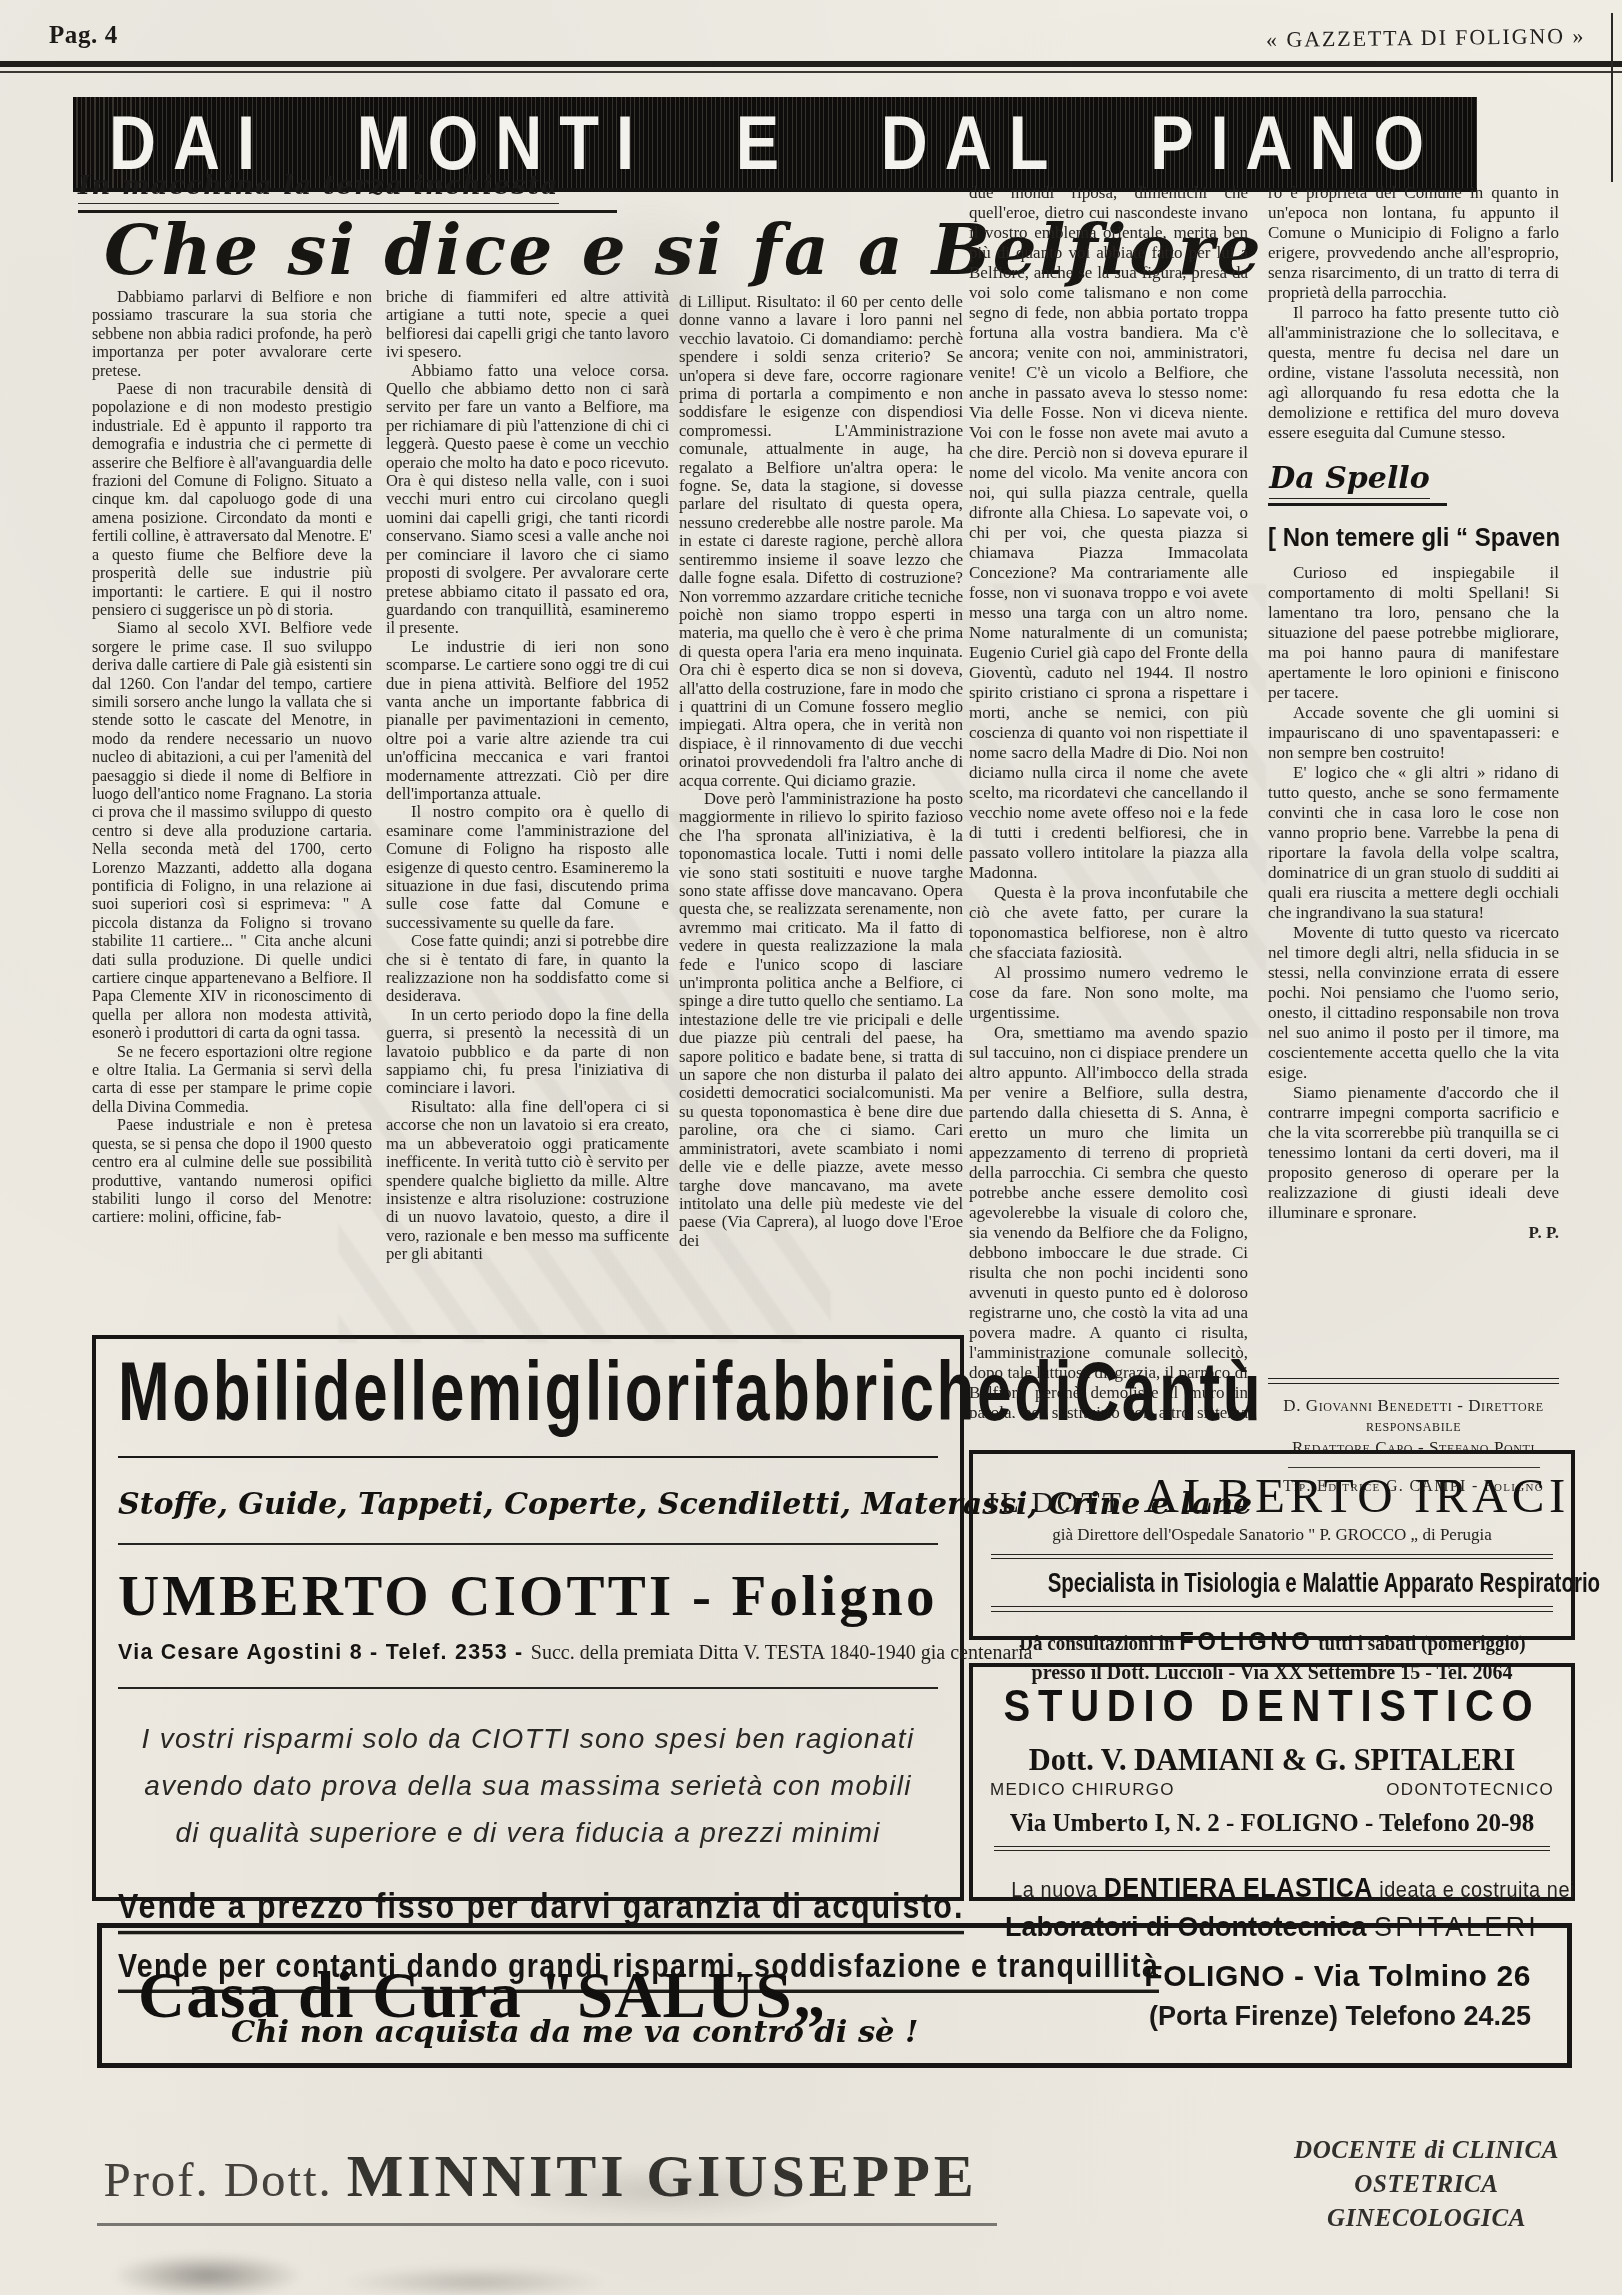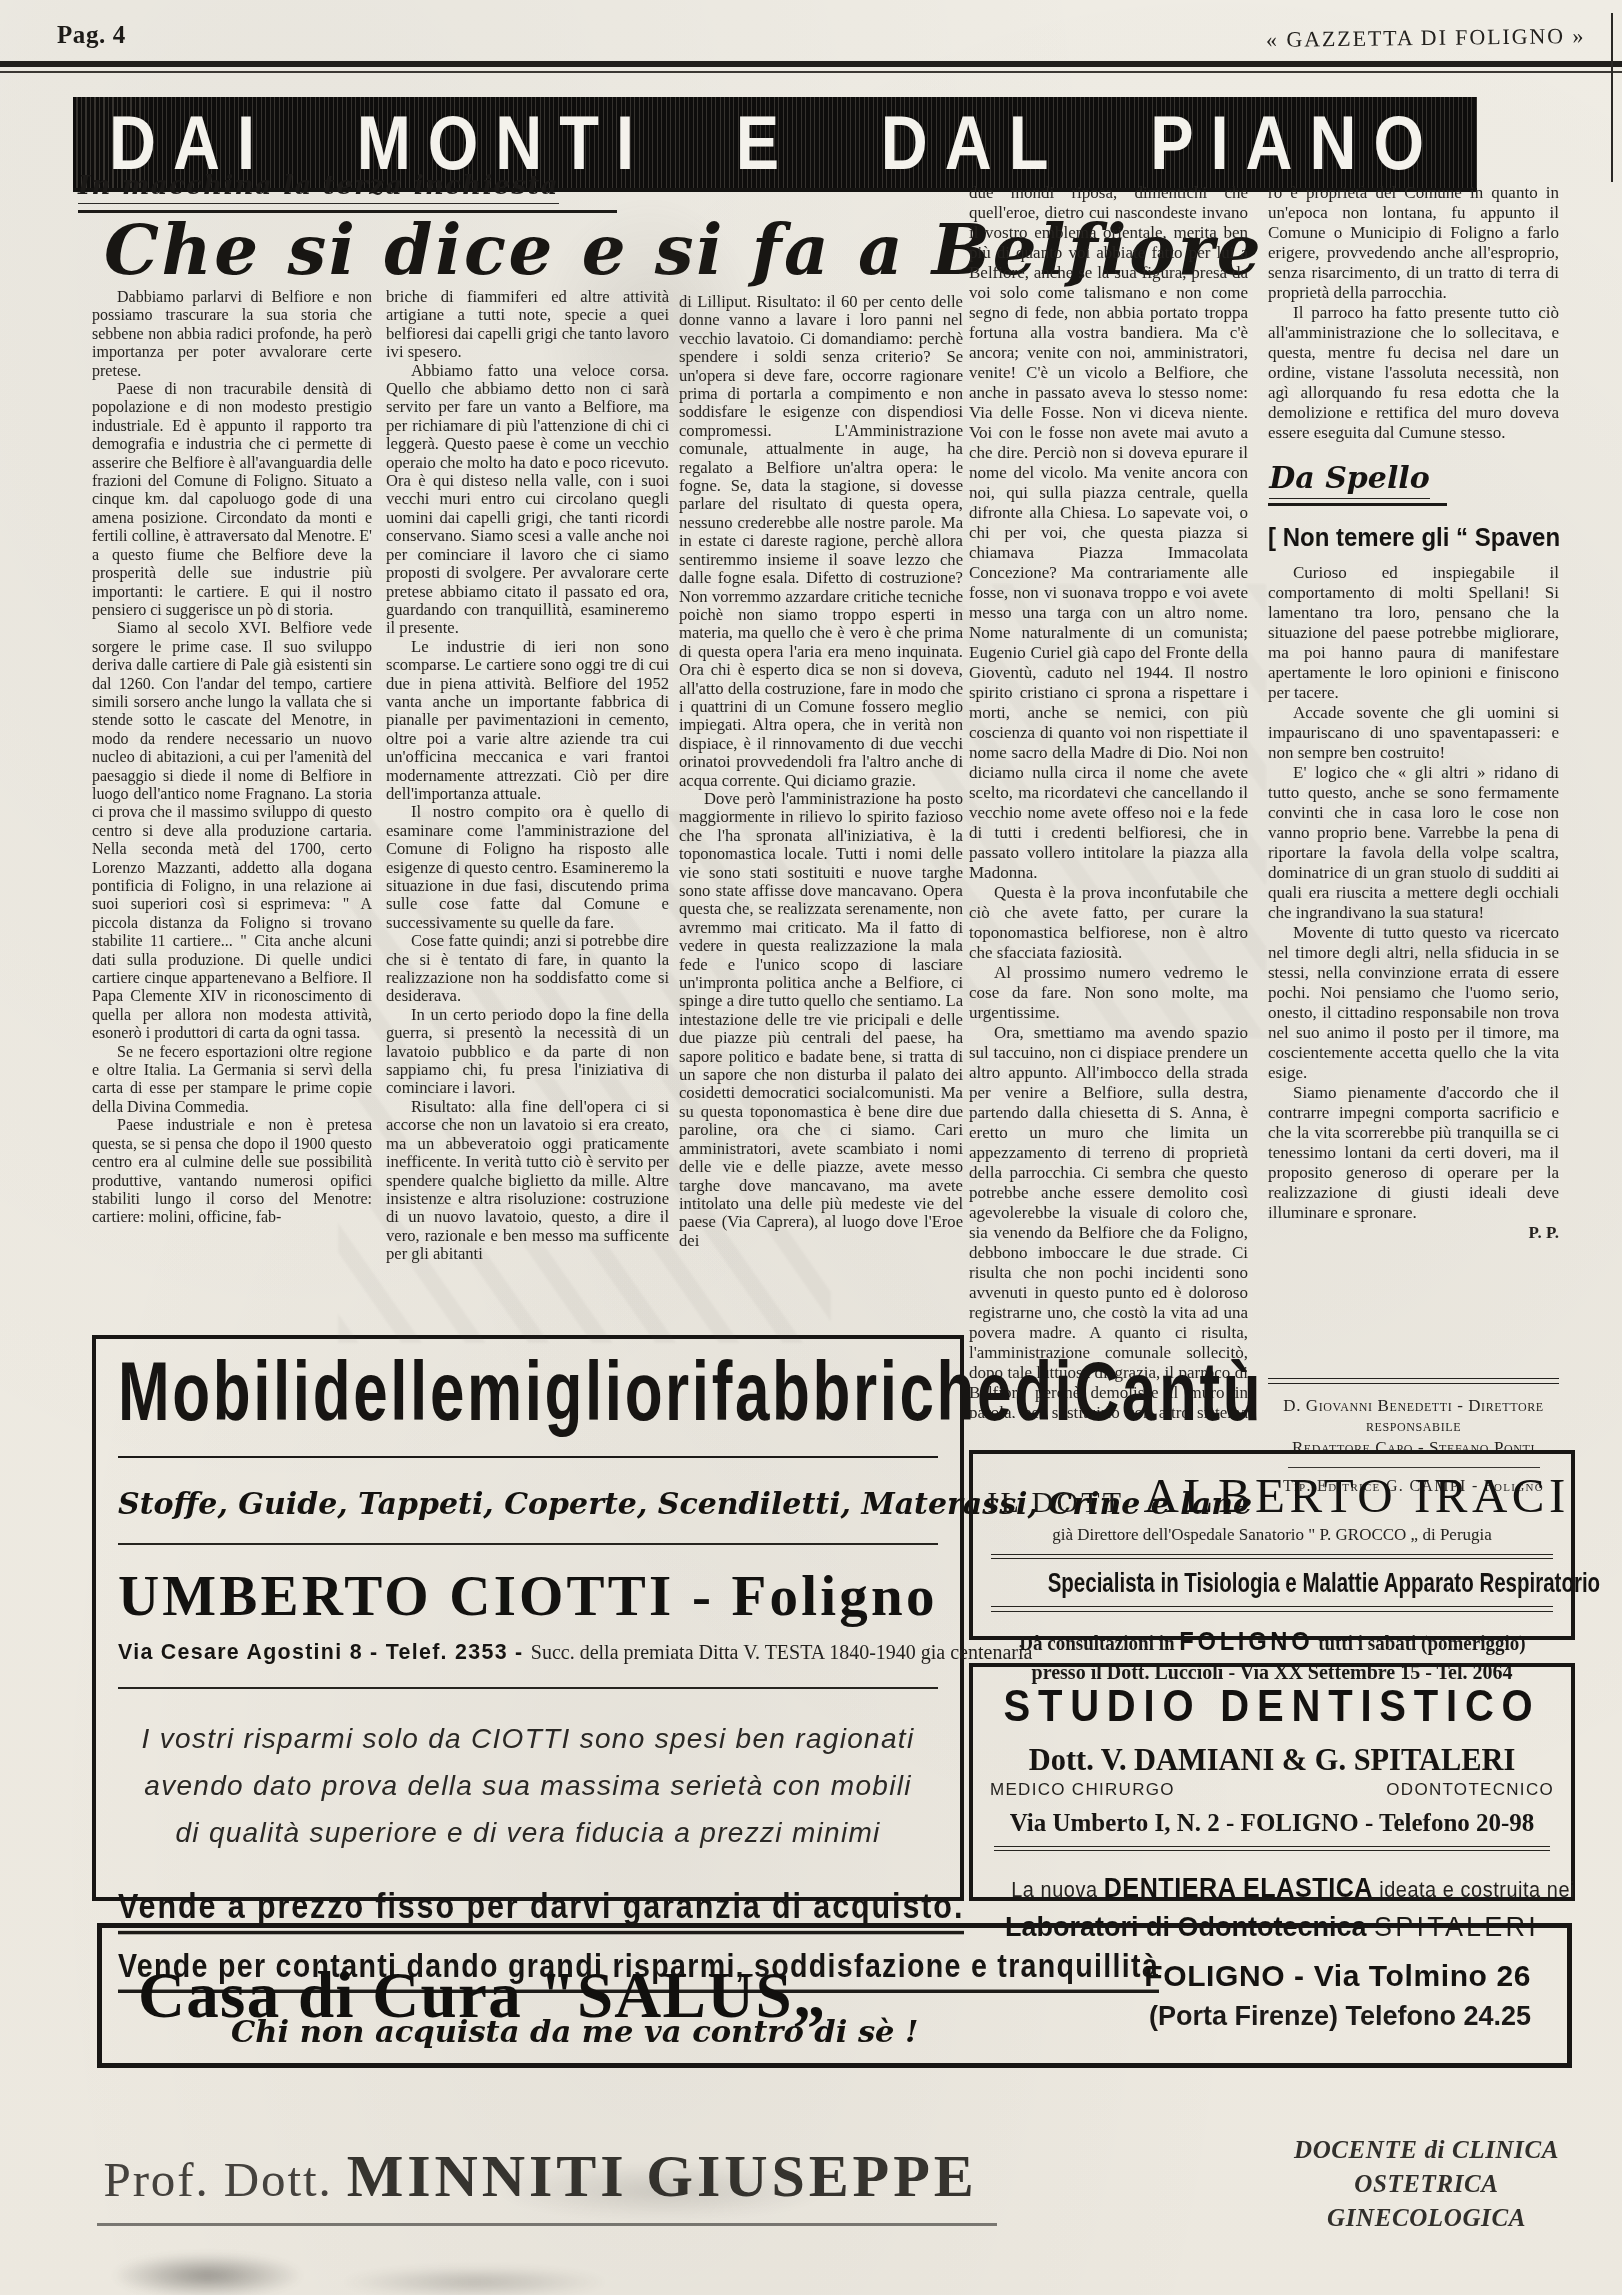--- a/index.html
+++ b/index.html
@@ -151,21 +151,21 @@
   .smudge{position:absolute; pointer-events:none; filter:blur(4.5px);
     background:radial-gradient(ellipse, rgba(35,33,30,.55), rgba(35,33,30,0) 70%);}
   .ghost{position:absolute; pointer-events:none; filter:blur(5.2px); opacity:.12;
     background:radial-gradient(ellipse, #5a564f, transparent 70%);}
 </style>
 </head>
 <body>
 
 <div id="page">
 
-  <div class="abs pag" style="left:57px; top:21px;">Pag. 4</div>
+  <div class="abs pag" style="left:49px; top:21px;">Pag. 4</div>
   <div class="abs masthead" style="right:38px; top:25px;">« GAZZETTA DI FOLIGNO »</div>
   <div class="abs ruleA" style="left:0; top:61px; width:1623px;"></div>
   <div class="abs ruleB" style="left:0; top:71px; width:1623px;"></div>
   <div class="abs vrule" style="left:1611px; top:13px; height:169px;"></div>
 
   <div class="abs banner">
       <span>DAI</span>
       <span>MONTI</span>
       <span>E</span>
       <span>DAL</span>

